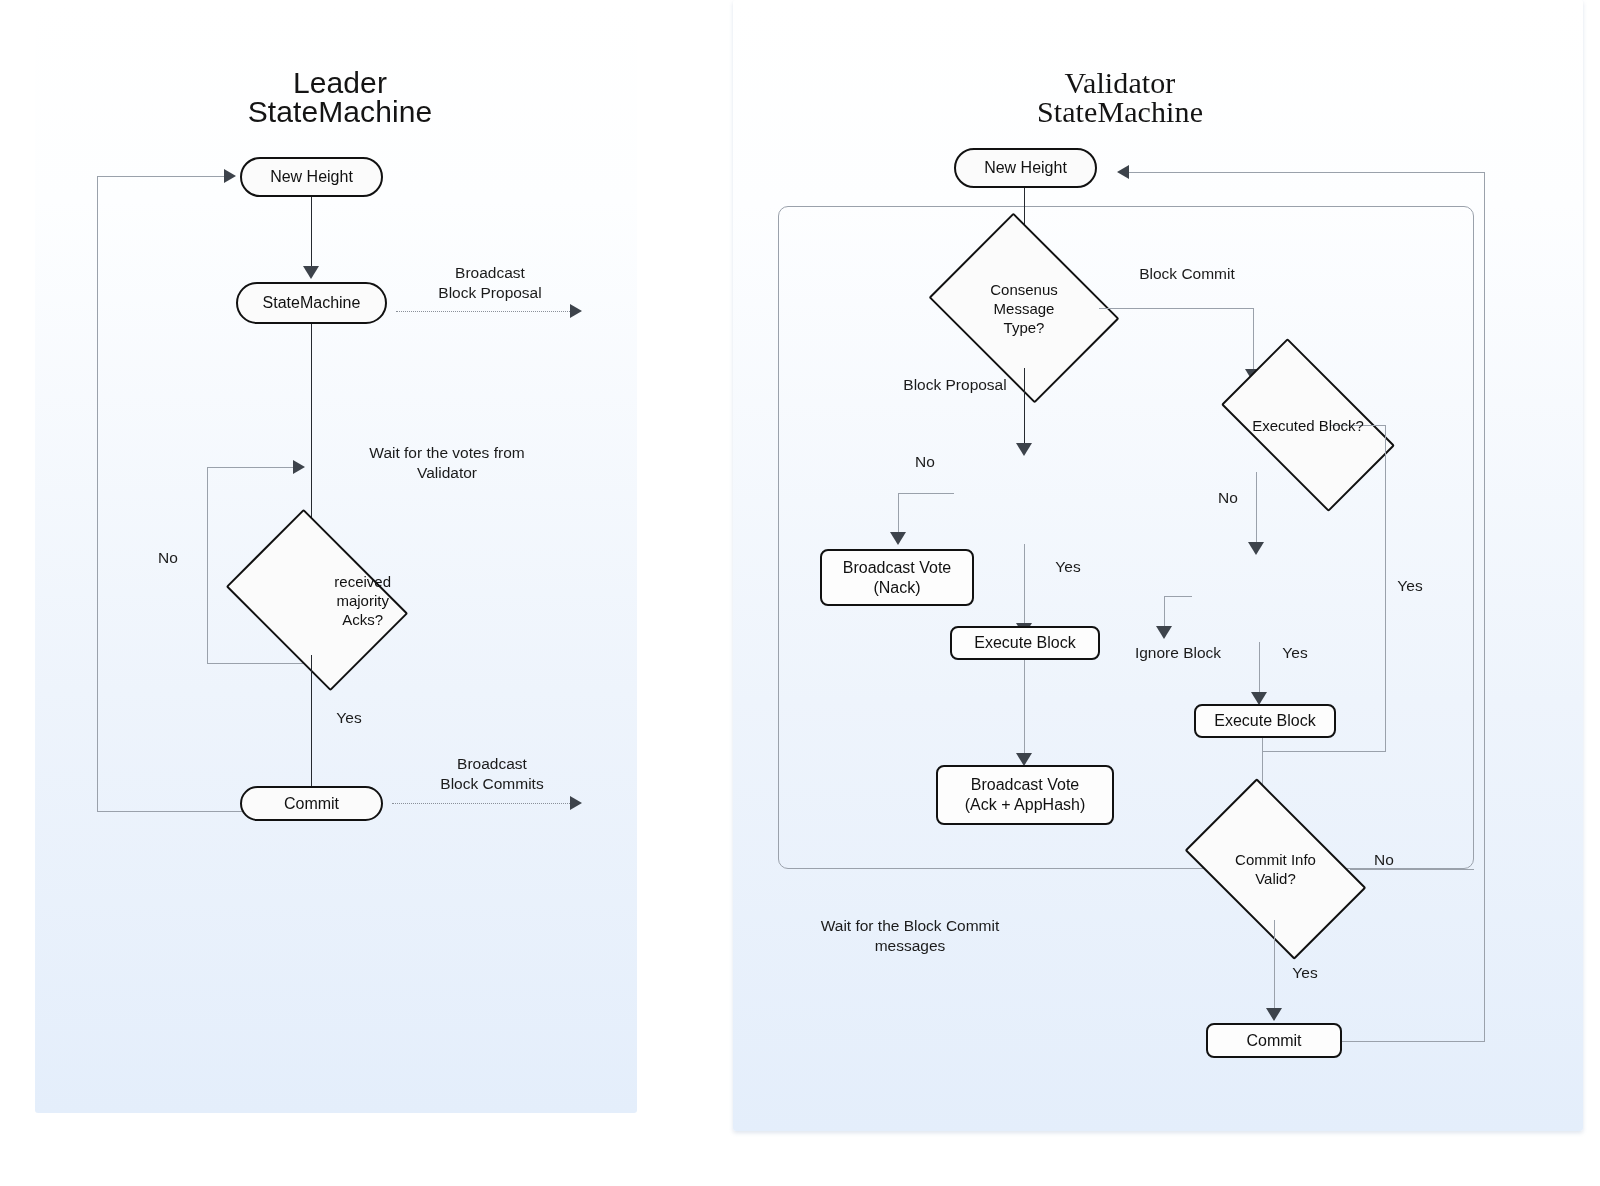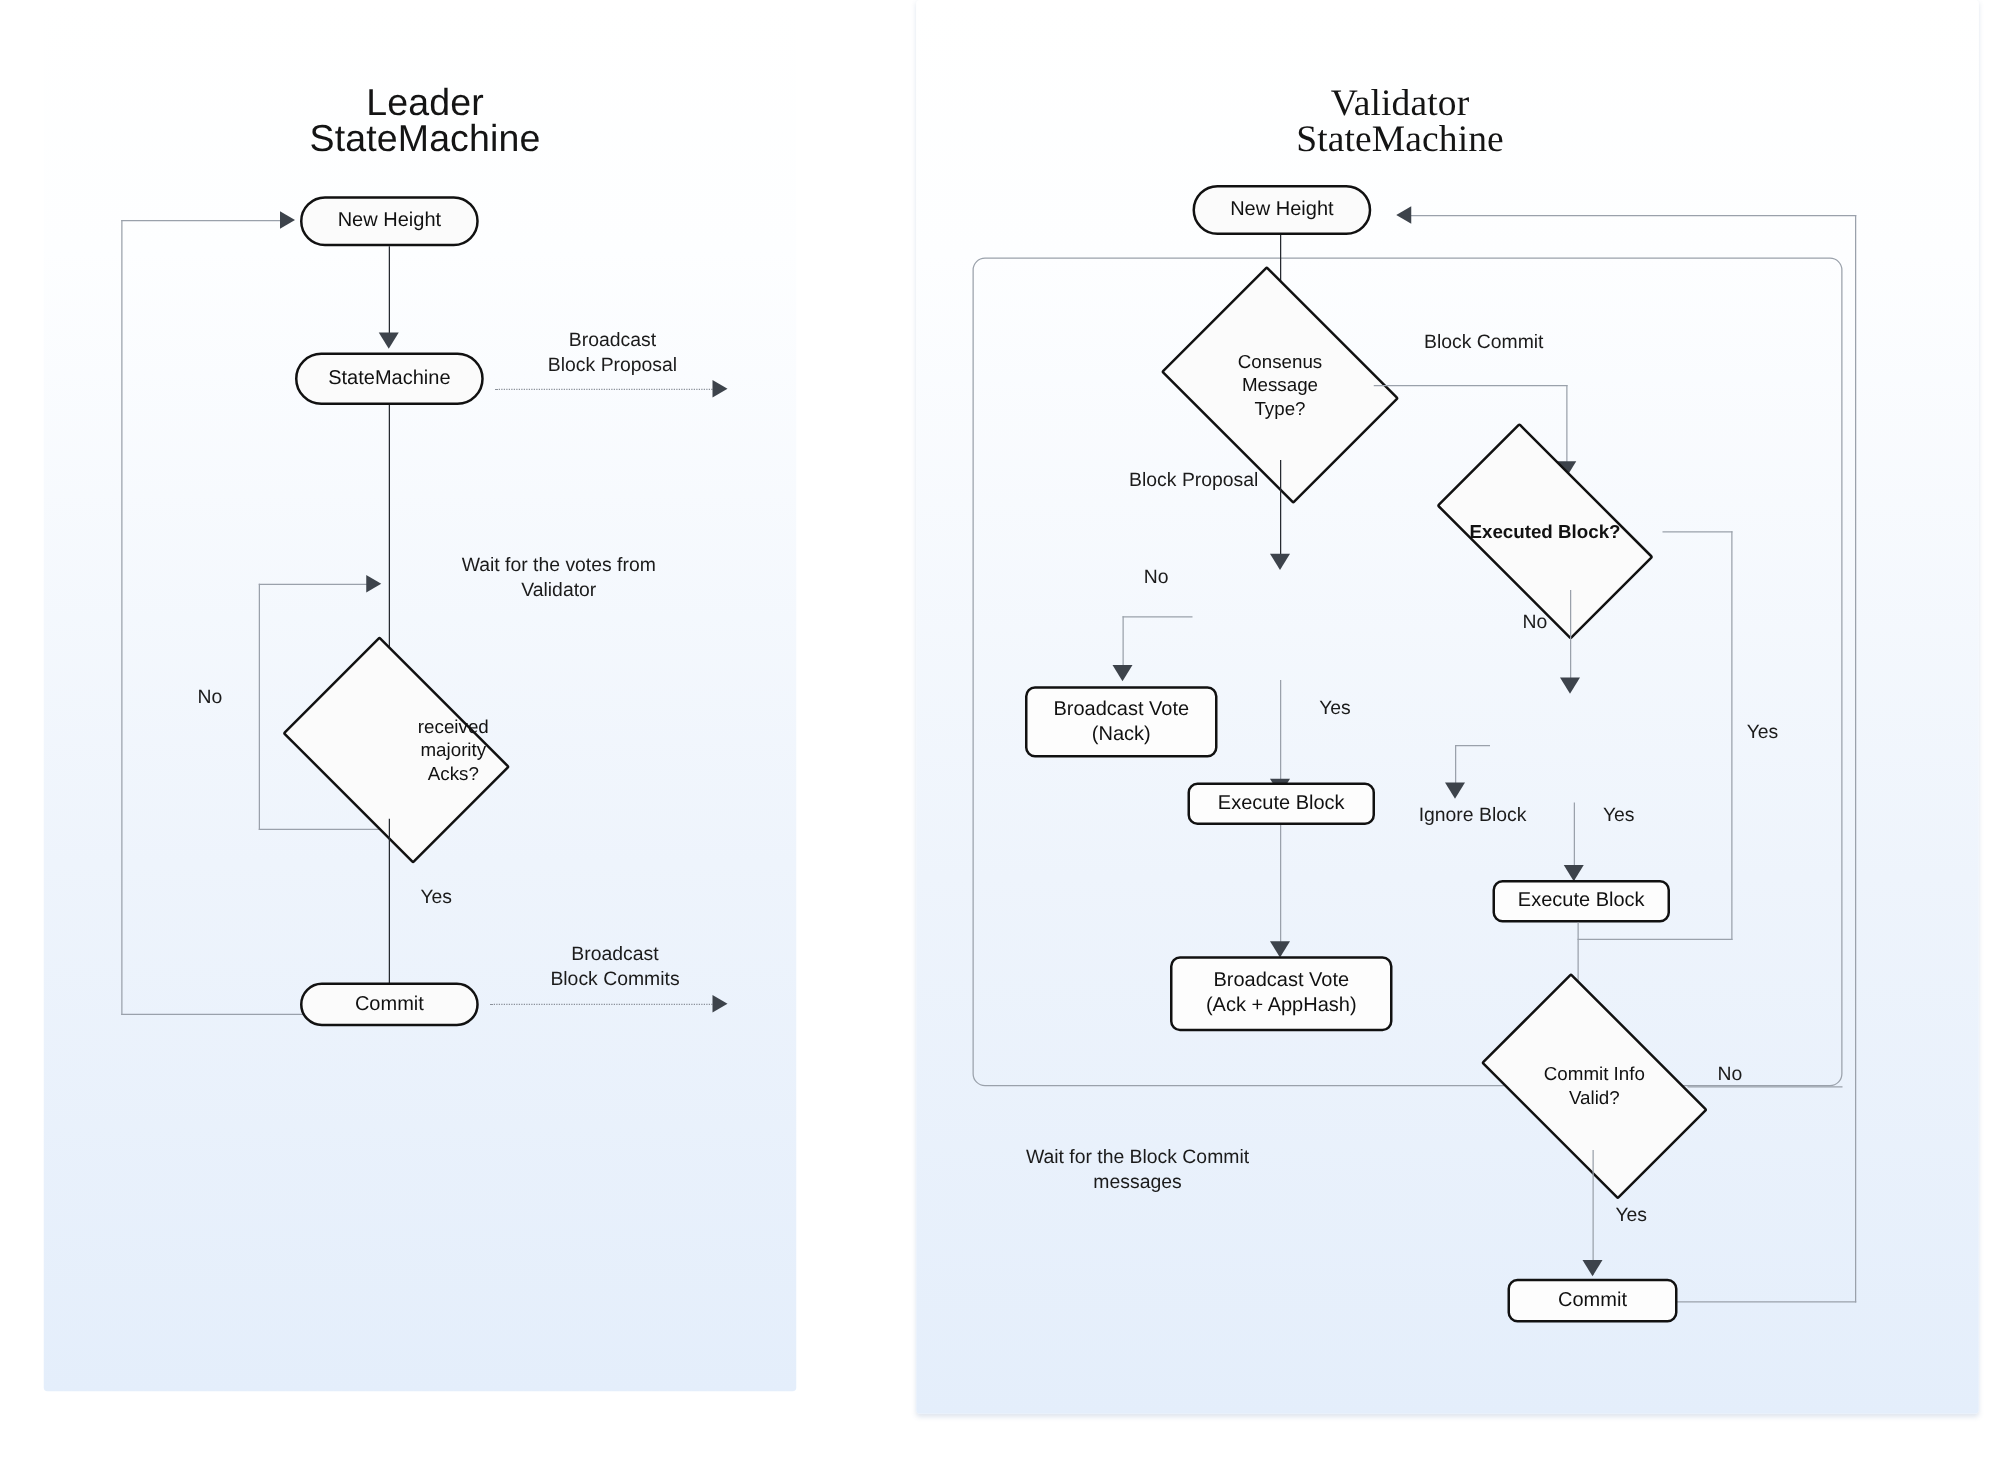--- a/index.html
+++ b/index.html
@@ -182,21 +182,21 @@
   <div class="arrow arr-down" style="left:1016px;top:623px;"></div>
 
   <div class="node rect" style="left:950px;top:626px;width:150px;height:34px;">Execute Block</div>
 
   <div class="ln lnv" style="left:1024px;top:660px;height:100px;background:#9aa1ab;"></div>
   <div class="arrow arr-down" style="left:1016px;top:753px;"></div>
 
   <div class="node rect" style="left:936px;top:765px;width:178px;height:60px;">Broadcast Vote
 (Ack + AppHash)</div>
 
-  <div class="diamond" style="left:1160px;top:378px;width:152px;height:94px;font-weight:bold;">
+  <div class="diamond" style="left:1232px;top:378px;width:152px;height:94px;">
     <div class="dshape"></div>
     <div class="dlabel">Executed Block?</div>
   </div>
 
   <div class="lbl" style="left:1386px;top:576px;width:48px;">Yes</div>
   <div class="ln lnh" style="left:1330px;top:425px;width:56px;background:#9aa1ab;"></div>
   <div class="ln lnv" style="left:1385px;top:425px;height:327px;background:#9aa1ab;"></div>
   <div class="ln lnh" style="left:1262px;top:751px;width:124px;background:#9aa1ab;"></div>
 
   <div class="lbl" style="left:1205px;top:488px;width:46px;">No</div>

